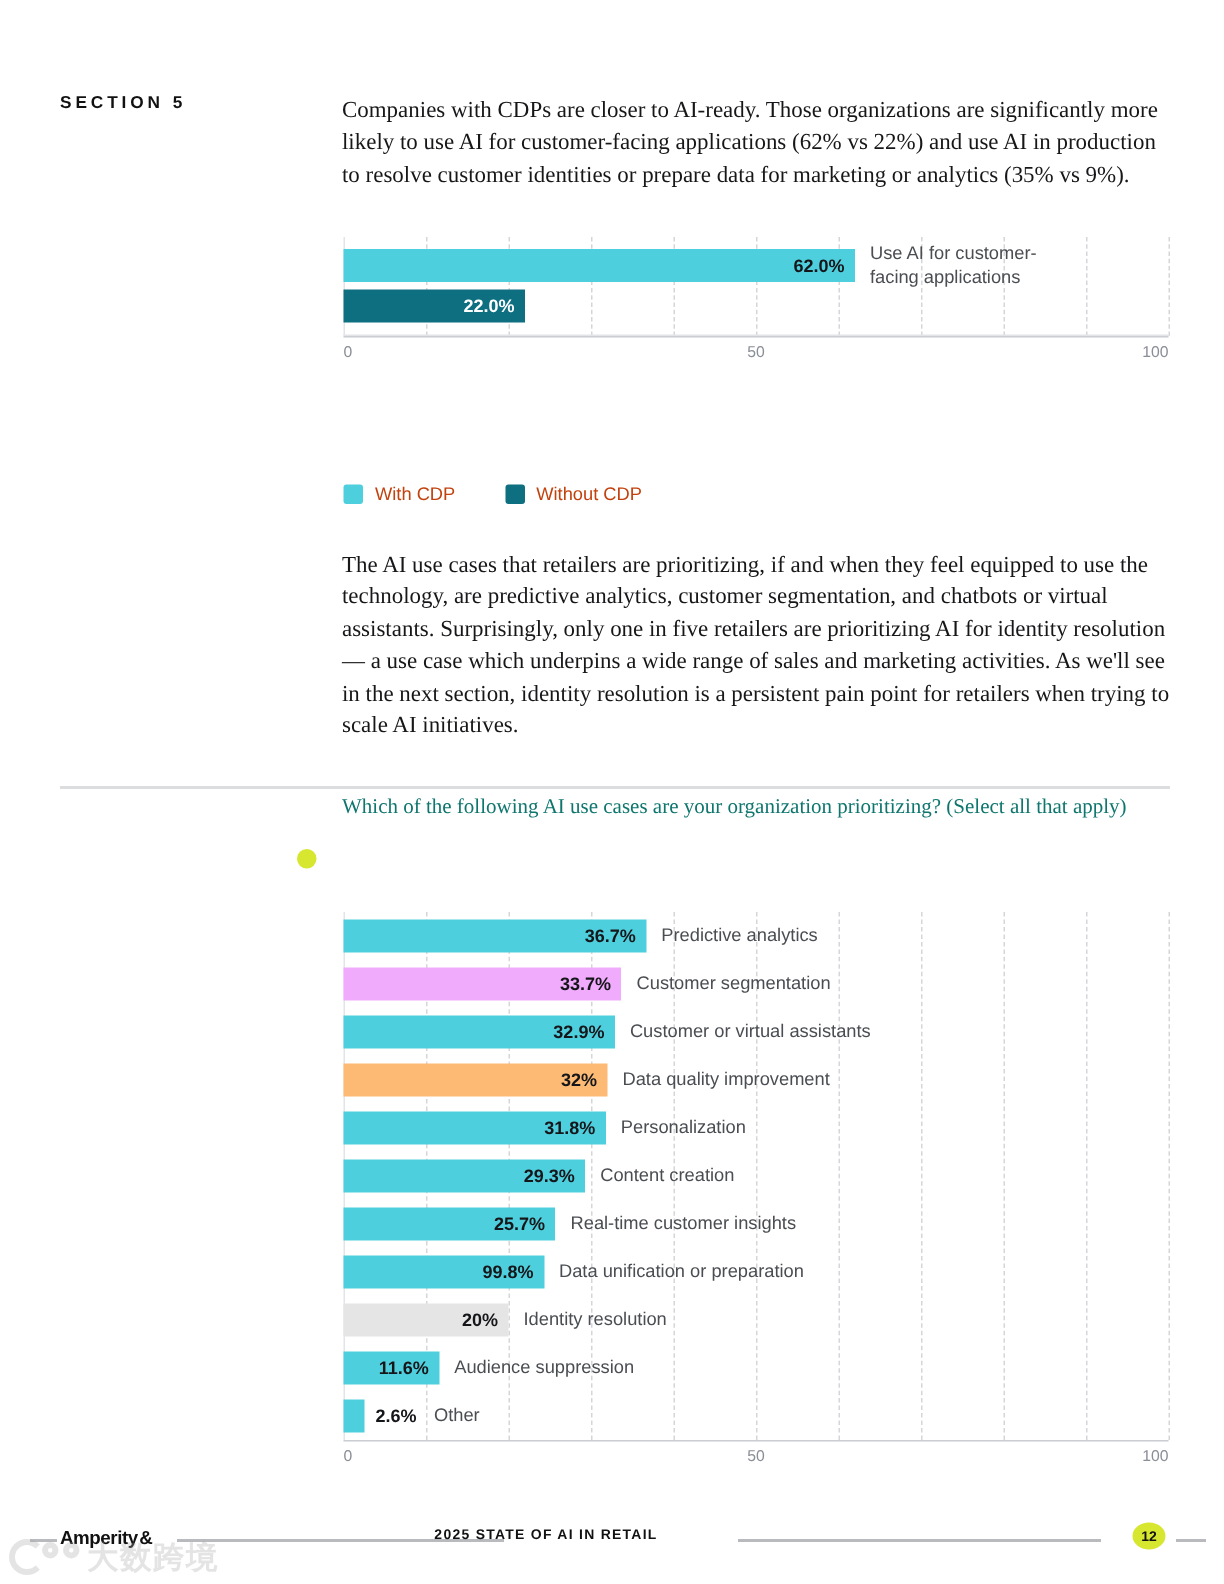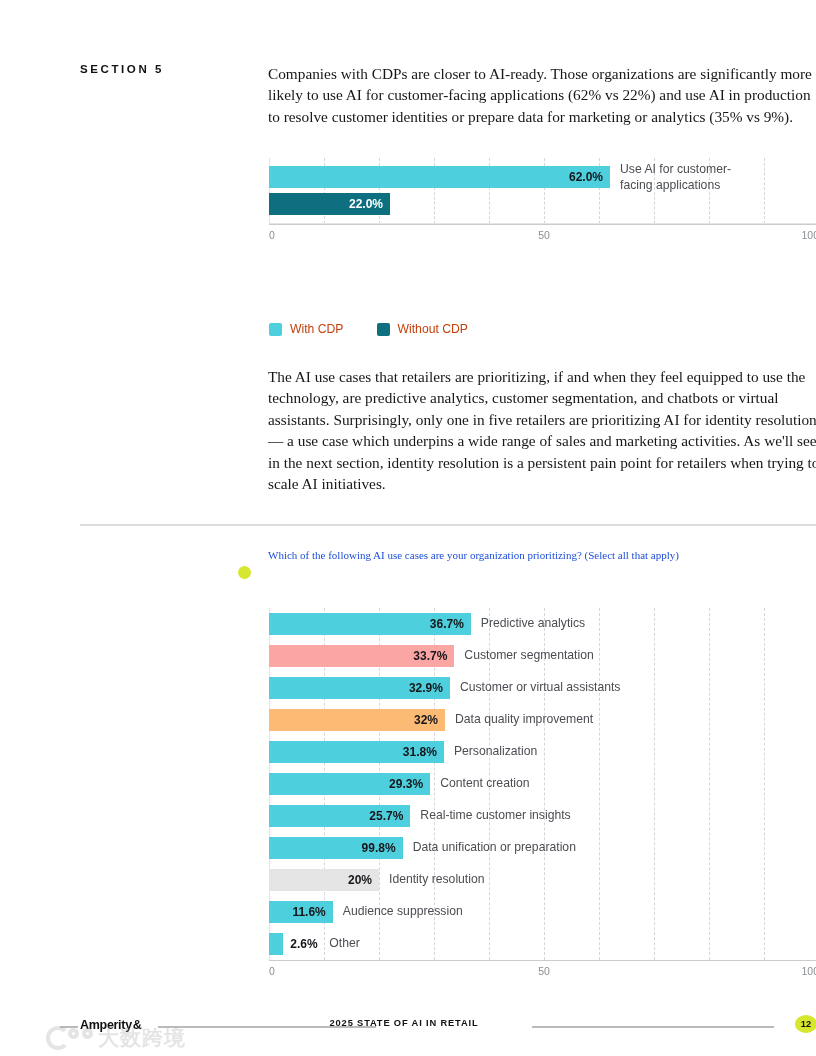--- a/index.html
+++ b/index.html
@@ -7,21 +7,21 @@
   body {
     width: 816px;
     height: 1056px;
     background: #ffffff;
     font-family: "Liberation Serif", serif;
     color: #1a1a1a;
     position: relative;
     overflow: hidden;
   }
 
-  .page { position: relative; width: 728px; height: 1056px; margin-left: 40px; }
+  .page { position: relative; width: 728px; height: 1056px; }
 
   
   .section-label {
     position: absolute;
     left: 40px;
     top: 63px;
     font-family: "Liberation Sans", sans-serif;
     font-size: 11.5px;
     font-weight: 700;
     letter-spacing: 2.6px;
@@ -58,26 +58,26 @@
     left: 198px;
     top: 566px;
     width: 13px;
     height: 13px;
     border-radius: 50%;
     background: #d7e62e;
   }
   .question {
     position: absolute;
     left: 228px;
-    top: 546px;
+    top: 529px;
     width: 552px;
     font-family: "Liberation Serif", serif;
-    font-size: 11px;
+    font-size: 14px;
     line-height: 19.5px;
-    color: #1d4ed8;
+    color: #0f766e;
   }
 
   
   .chart { position: absolute; }
 
   .plot {
     position: relative;
     width: 550px;
     border-bottom: 1px solid #c9ccd1;
   }
@@ -340,21 +340,21 @@
           <div class="gline" style="left: 550px;"></div>
         </div>
       <div id="c2-rows">
           <div class="row2">
             <div class="bar" style="background: rgb(78, 207, 221); width: 201.85px;">
               <span class="bar-val on-light">36.7%</span>
               <span class="cat-label">Predictive analytics</span>
             </div>
           </div>
           <div class="row2">
-            <div class="bar" style="background: #fca5a5; width: 185.35px;">
+            <div class="bar" style="background: #f0abfc; width: 185.35px;">
               <span class="bar-val on-light">33.7%</span>
               <span class="cat-label">Customer segmentation</span>
             </div>
           </div>
           <div class="row2">
             <div class="bar" style="background: rgb(78, 207, 221); width: 180.95px;">
               <span class="bar-val on-light">32.9%</span>
               <span class="cat-label">Customer or virtual assistants</span>
             </div>
           </div>

